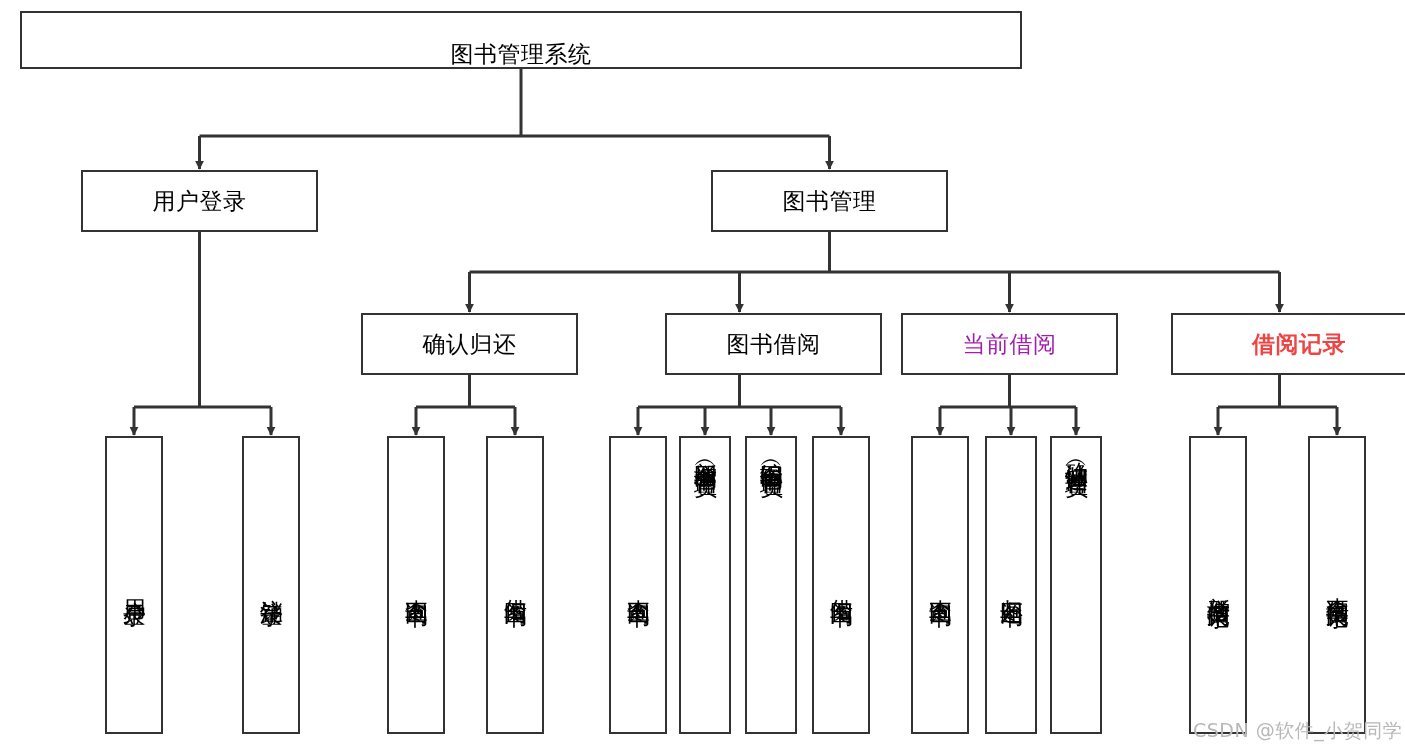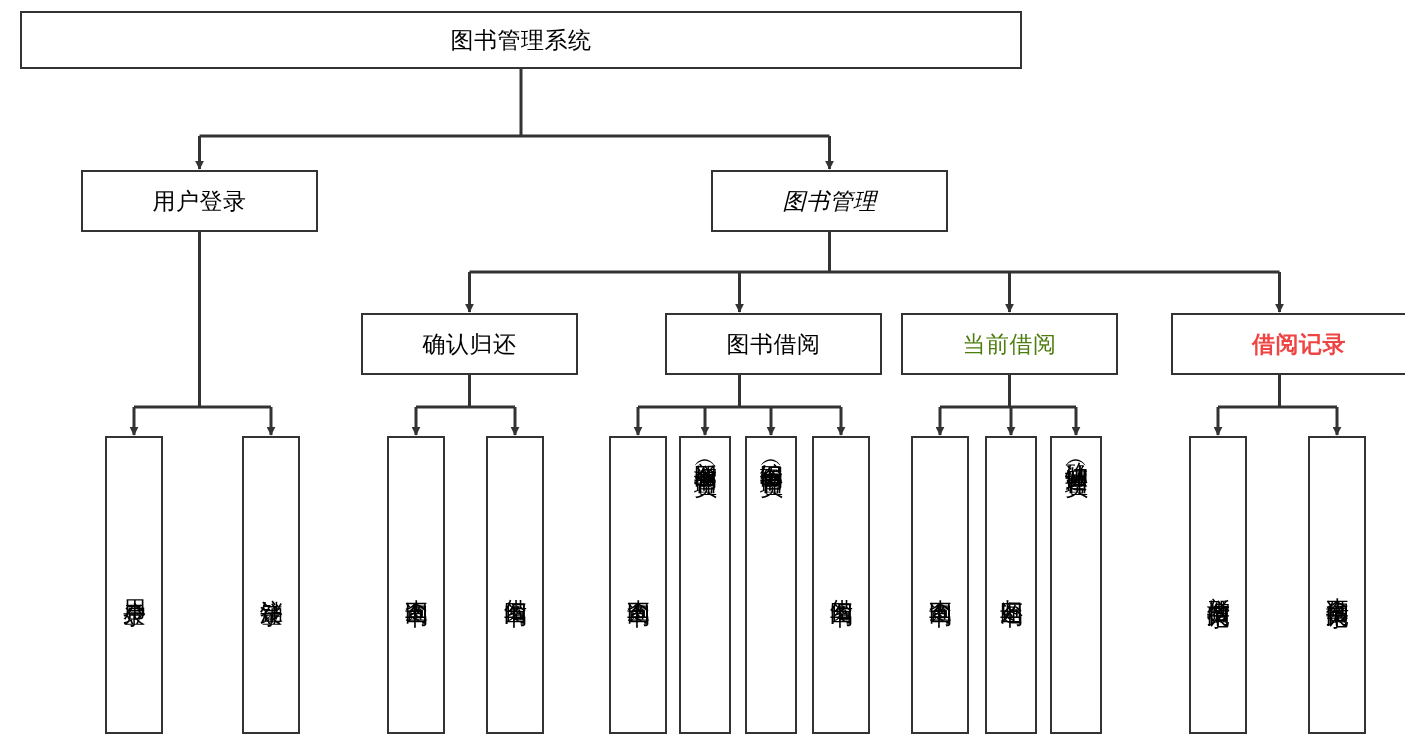--- a/index.html
+++ b/index.html
@@ -109,36 +109,36 @@
         <path d="M 1218 407 L 1218 435" marker-end="url(#arrowhead)"></path>
         <path d="M 1337 407 L 1337 435" marker-end="url(#arrowhead)"></path>
         <path d="M 199.5 232 L 199.5 407"></path>
         <path d="M 134 407 L 271 407"></path>
         <path d="M 134 407 L 134 435" marker-end="url(#arrowhead)"></path>
         <path d="M 271 407 L 271 435" marker-end="url(#arrowhead)"></path>
       </g>
   </svg>
 
   <div id="node-layer">
-      <div class="node-box horizontal" style="left: 20px; top: 11px; width: 1002px; height: 58px; border-color: rgb(51, 51, 51); background: rgb(255, 255, 255); color: rgb(0, 0, 0);">
+      <div class="node-box horizontal" style="left: 20px; top: 11px; width: 1002px; height: 58px; border-color: rgb(51, 51, 51); background: rgb(255, 255, 255); color: rgb(0, 0, 0); align-items: flex-end;">
         <span class="node-label">图书管理系统</span>
       </div>
       <div class="node-box horizontal" style="left: 81px; top: 170px; width: 237px; height: 62px; border-color: rgb(51, 51, 51); background: rgb(255, 255, 255); color: rgb(0, 0, 0);">
         <span class="node-label">用户登录</span>
       </div>
-      <div class="node-box horizontal" style="left: 711px; top: 170px; width: 237px; height: 62px; border-color: rgb(51, 51, 51); background: rgb(255, 255, 255); color: rgb(0, 0, 0); font-style: italic;">
+      <div class="node-box horizontal" style="left: 711px; top: 170px; width: 237px; height: 62px; border-color: rgb(51, 51, 51); background: rgb(255, 255, 255); color: rgb(0, 0, 0);">
         <span class="node-label">图书管理</span>
       </div>
       <div class="node-box horizontal" style="left: 361px; top: 313px; width: 217px; height: 62px; border-color: rgb(51, 51, 51); background: rgb(255, 255, 255); color: rgb(0, 0, 0);">
         <span class="node-label">确认归还</span>
       </div>
       <div class="node-box horizontal" style="left: 631px; top: 313px; width: 217px; height: 62px; border-color: rgb(51, 51, 51); background: rgb(255, 255, 255); color: rgb(0, 0, 0); margin-left: 34px;">
         <span class="node-label">图书借阅</span>
       </div>
-      <div class="node-box horizontal" style="left: 901px; top: 313px; width: 217px; height: 62px; border-color: rgb(51, 51, 51); background: rgb(255, 255, 255); color: #4d7c0f;">
+      <div class="node-box horizontal" style="left: 901px; top: 313px; width: 217px; height: 62px; border-color: rgb(51, 51, 51); background: rgb(255, 255, 255); color: #a21caf;">
         <span class="node-label">当前借阅</span>
       </div>
       <div class="node-box horizontal" style="left: 1171px; top: 313px; width: 256px; height: 62px; border-color: rgb(51, 51, 51); background: rgb(255, 255, 255); color: #ef4444; font-weight: bold;">
         <span class="node-label">借阅记录</span>
       </div>
       <div class="node-box vertical" style="left: 105px; top: 436px; width: 58px; height: 298px; border-color: rgb(51, 51, 51); background: rgb(255, 255, 255); color: rgb(0, 0, 0);">
         <span class="node-label">用户登录</span>
       </div>
       <div class="node-box vertical" style="left: 242px; top: 436px; width: 58px; height: 298px; border-color: rgb(51, 51, 51); background: rgb(255, 255, 255); color: rgb(0, 0, 0);">
         <span class="node-label">注销登录</span>
@@ -171,14 +171,15 @@
         <span class="node-label">确认归还（管理员）</span>
       </div>
       <div class="node-box vertical" style="left: 1189px; top: 436px; width: 58px; height: 298px; border-color: rgb(51, 51, 51); background: rgb(255, 255, 255); color: rgb(0, 0, 0);">
         <span class="node-label">新增借阅记录</span>
       </div>
       <div class="node-box vertical" style="left: 1308px; top: 436px; width: 58px; height: 298px; border-color: rgb(51, 51, 51); background: rgb(255, 255, 255); color: rgb(0, 0, 0);">
         <span class="node-label">查询借阅记录</span>
       </div>
     </div>
 
+  <div class="watermark" style="left: 1193px; top: 718px; color: rgb(184, 184, 184);">CSDN @软件_小贺同学</div>
 
 </div>
 
 </body></html>

